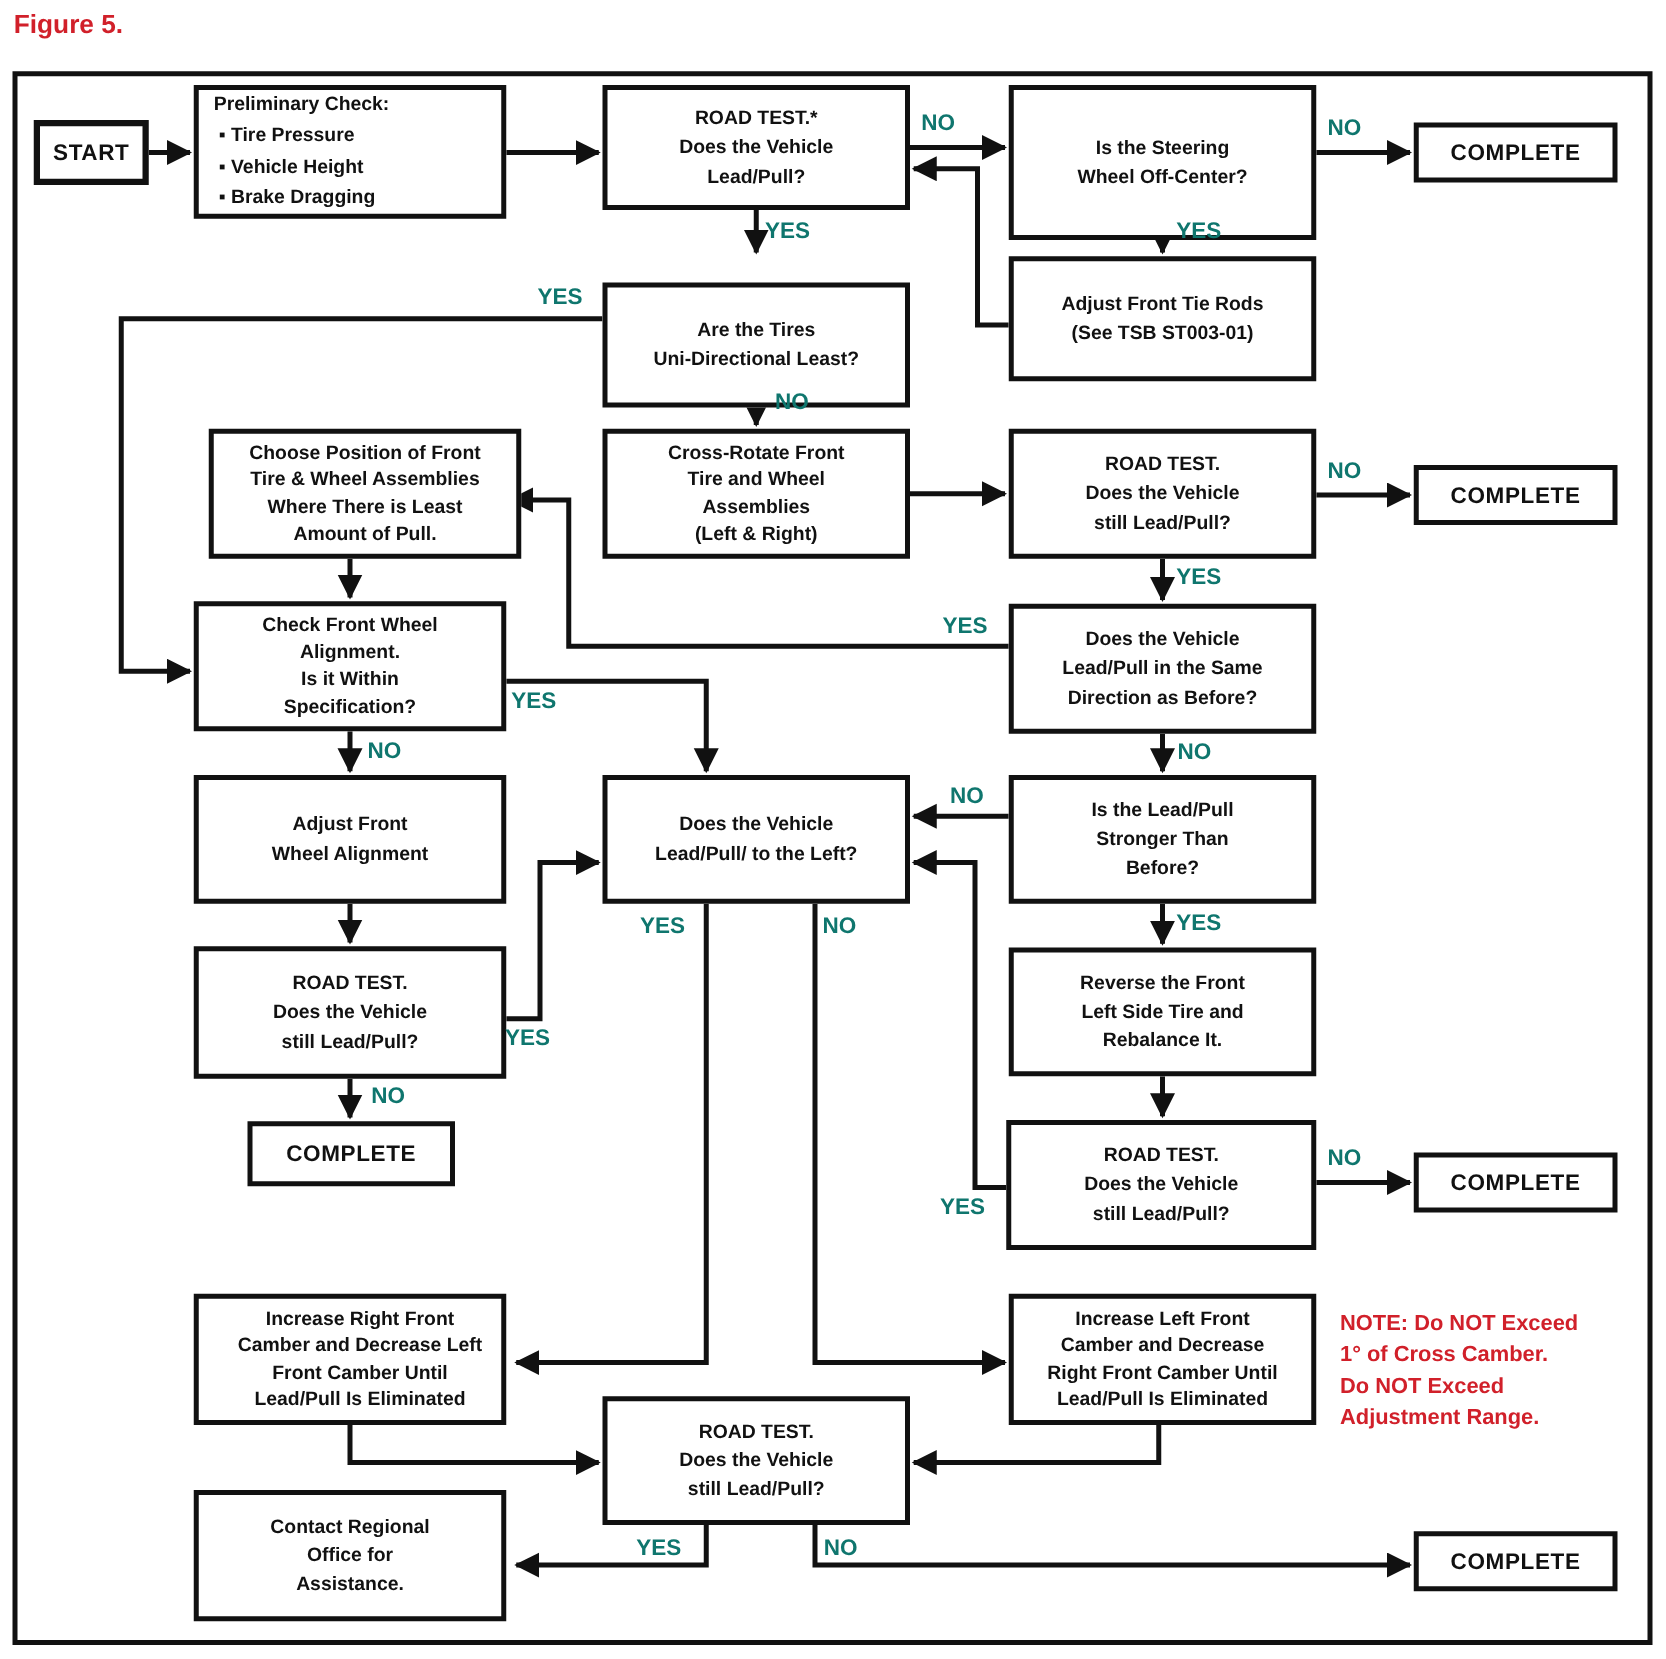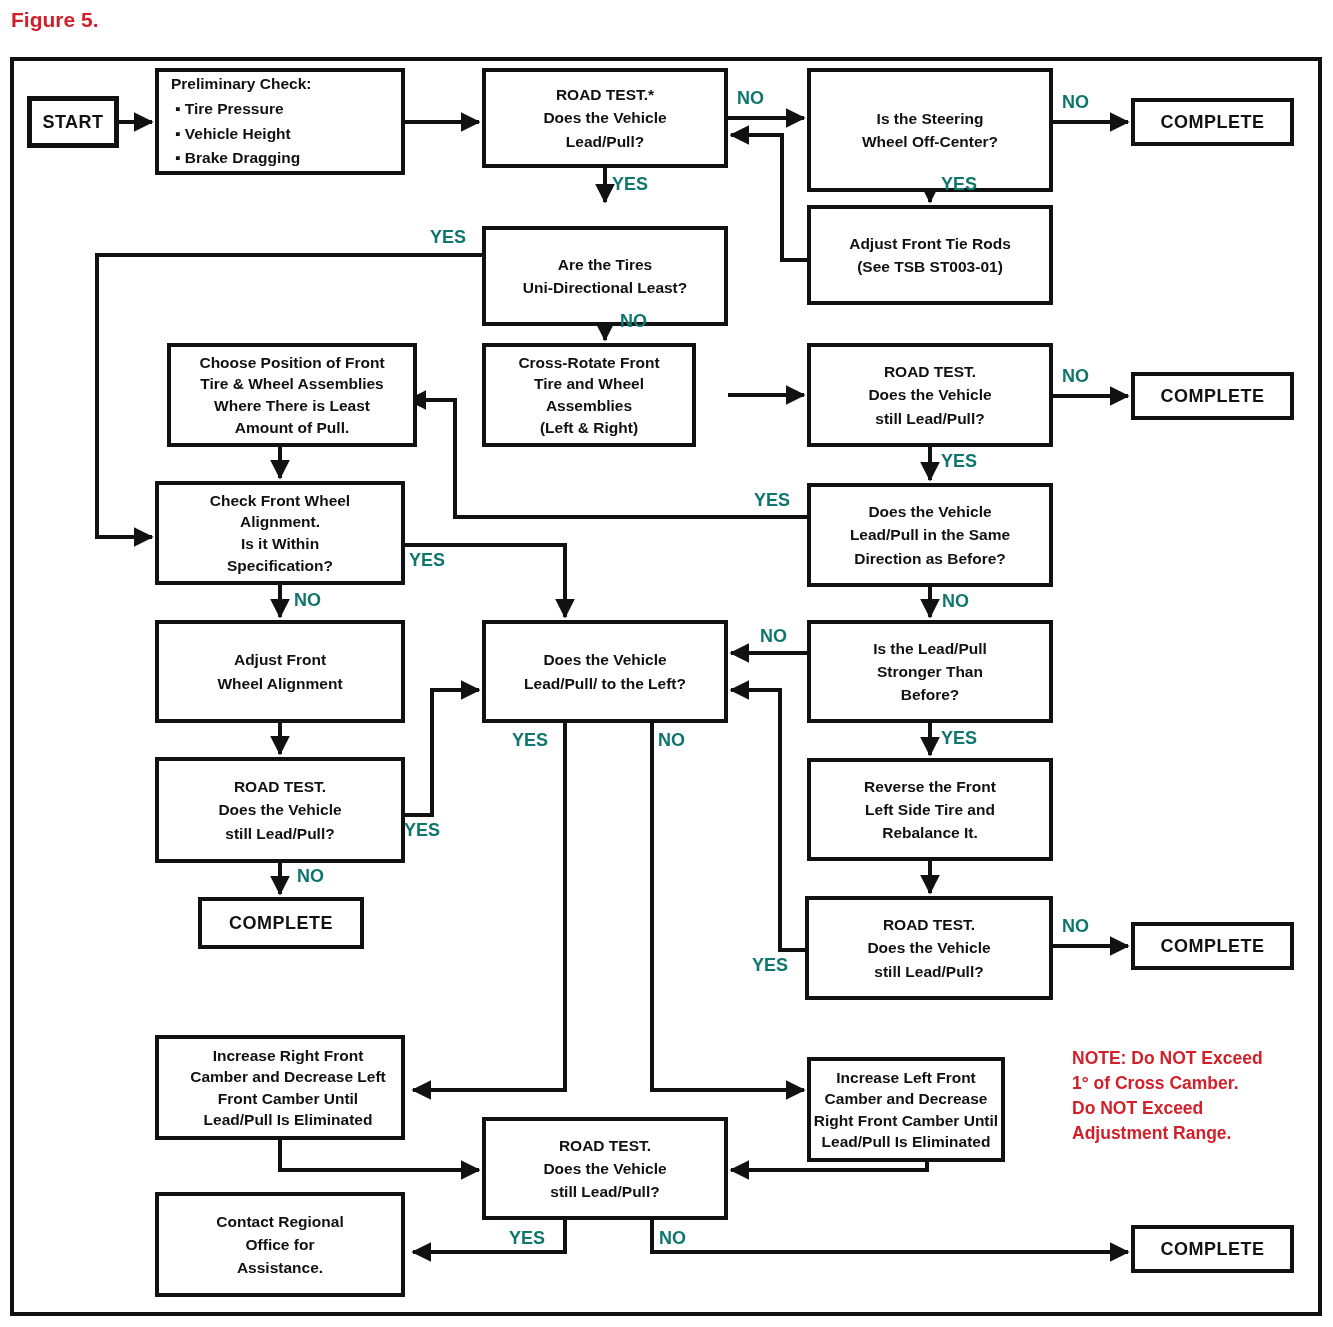--- a/index.html
+++ b/index.html
@@ -100,21 +100,21 @@
   <div class="node" style="left:807px;top:205px;width:246px;height:100px;">
     <span>Adjust Front Tie Rods</span>
     <span>(See TSB ST003-01)</span>
   </div>
 
   <div class="node" style="left:482px;top:205px;width:246px;height:100px;margin-top:21px;">
     <span>Are the Tires</span>
     <span>Uni-Directional Least?</span>
   </div>
 
-  <div class="node" style="left:482px;top:343px;width:214px;height:104px;line-height:1.4;">
+  <div class="node" style="left:482px;top:343px;width:246px;height:104px;line-height:1.4;">
     <span>Cross-Rotate Front</span>
     <span>Tire and Wheel</span>
     <span>Assemblies</span>
     <span>(Left &amp; Right)</span>
   </div>
 
   <div class="node" style="left:155px;top:343px;width:250px;height:104px;line-height:1.4;margin-left:12px;">
     <span>Choose Position of Front</span>
     <span>Tire &amp; Wheel Assemblies</span>
     <span>Where There is Least</span>
@@ -186,21 +186,21 @@
     <span>COMPLETE</span>
   </div>
 
   <div class="node" style="left:155px;top:1035px;width:250px;height:105px;line-height:1.38;padding-left:16px;">
     <span>Increase Right Front</span>
     <span>Camber and Decrease Left</span>
     <span>Front Camber Until</span>
     <span>Lead/Pull Is Eliminated</span>
   </div>
 
-  <div class="node" style="left:807px;top:1057px;width:198px;height:105px;line-height:1.38;">
+  <div class="node" style="left:807px;top:1035px;width:246px;height:105px;line-height:1.38;">
     <span>Increase Left Front</span>
     <span>Camber and Decrease</span>
     <span>Right Front Camber Until</span>
     <span>Lead/Pull Is Eliminated</span>
   </div>
 
   <div id="note-block">
     <span>NOTE: Do NOT Exceed</span>
     <span>1° of Cross Camber.</span>
     <span>Do NOT Exceed</span>

